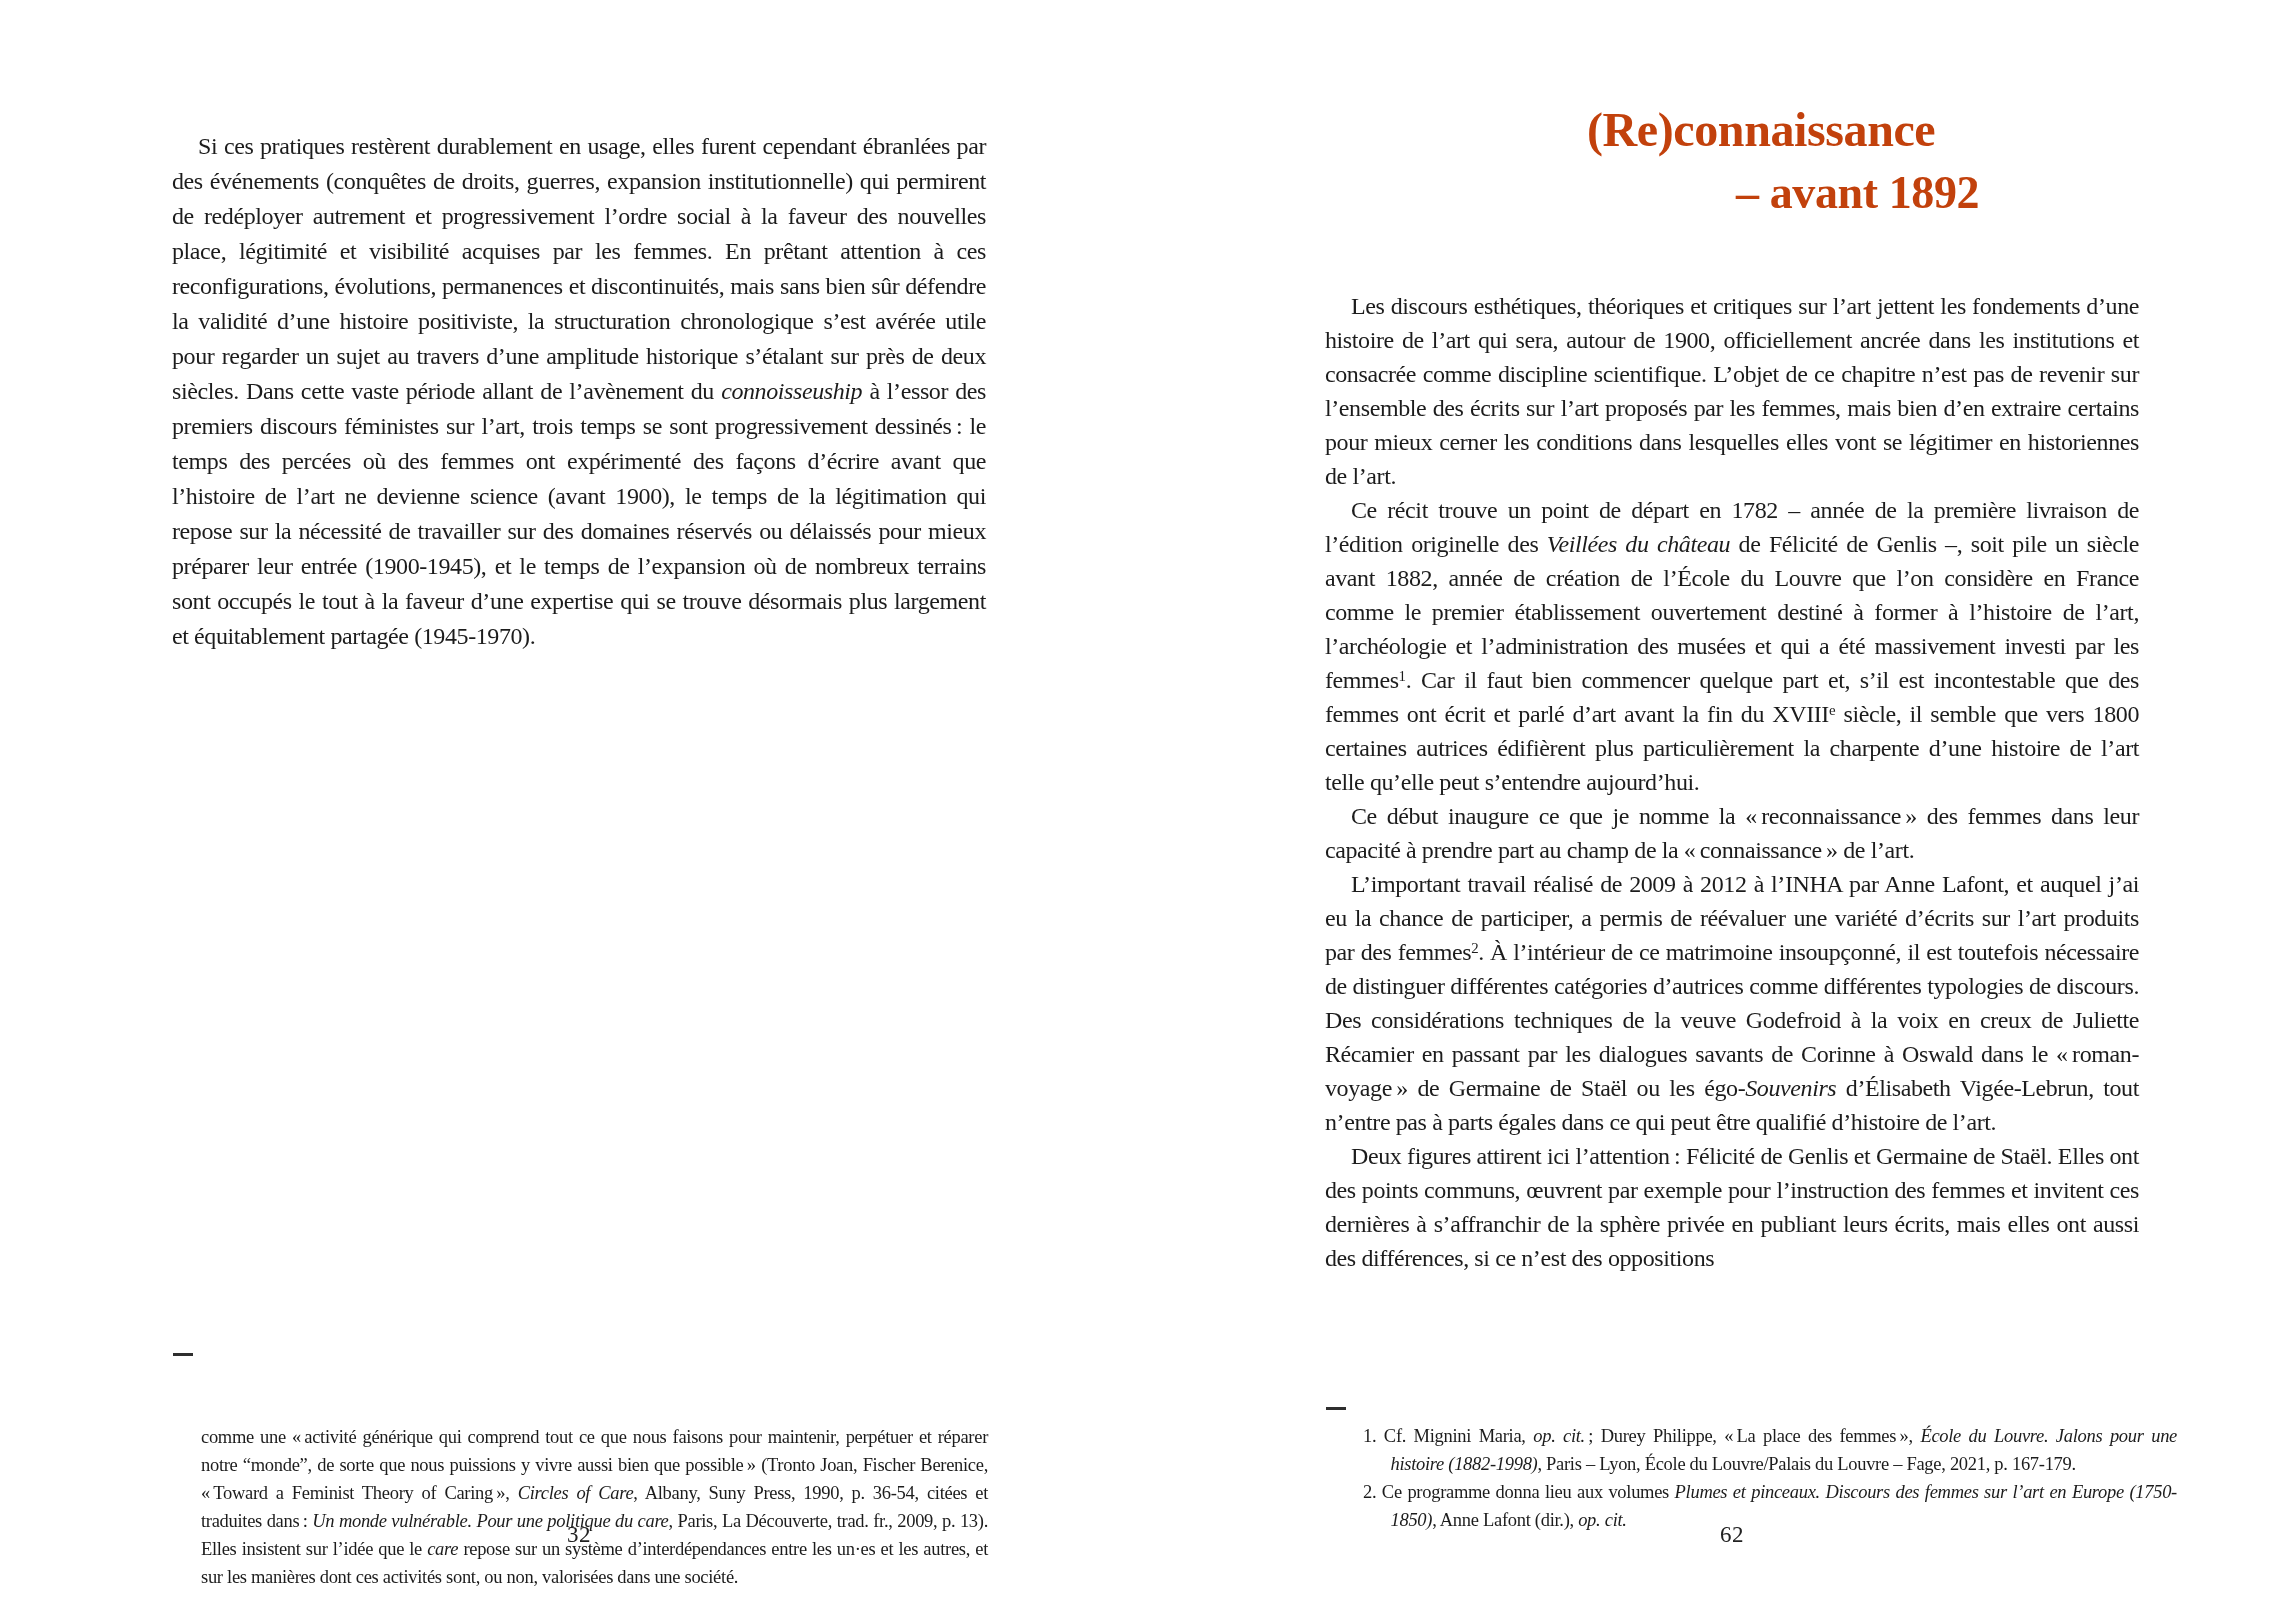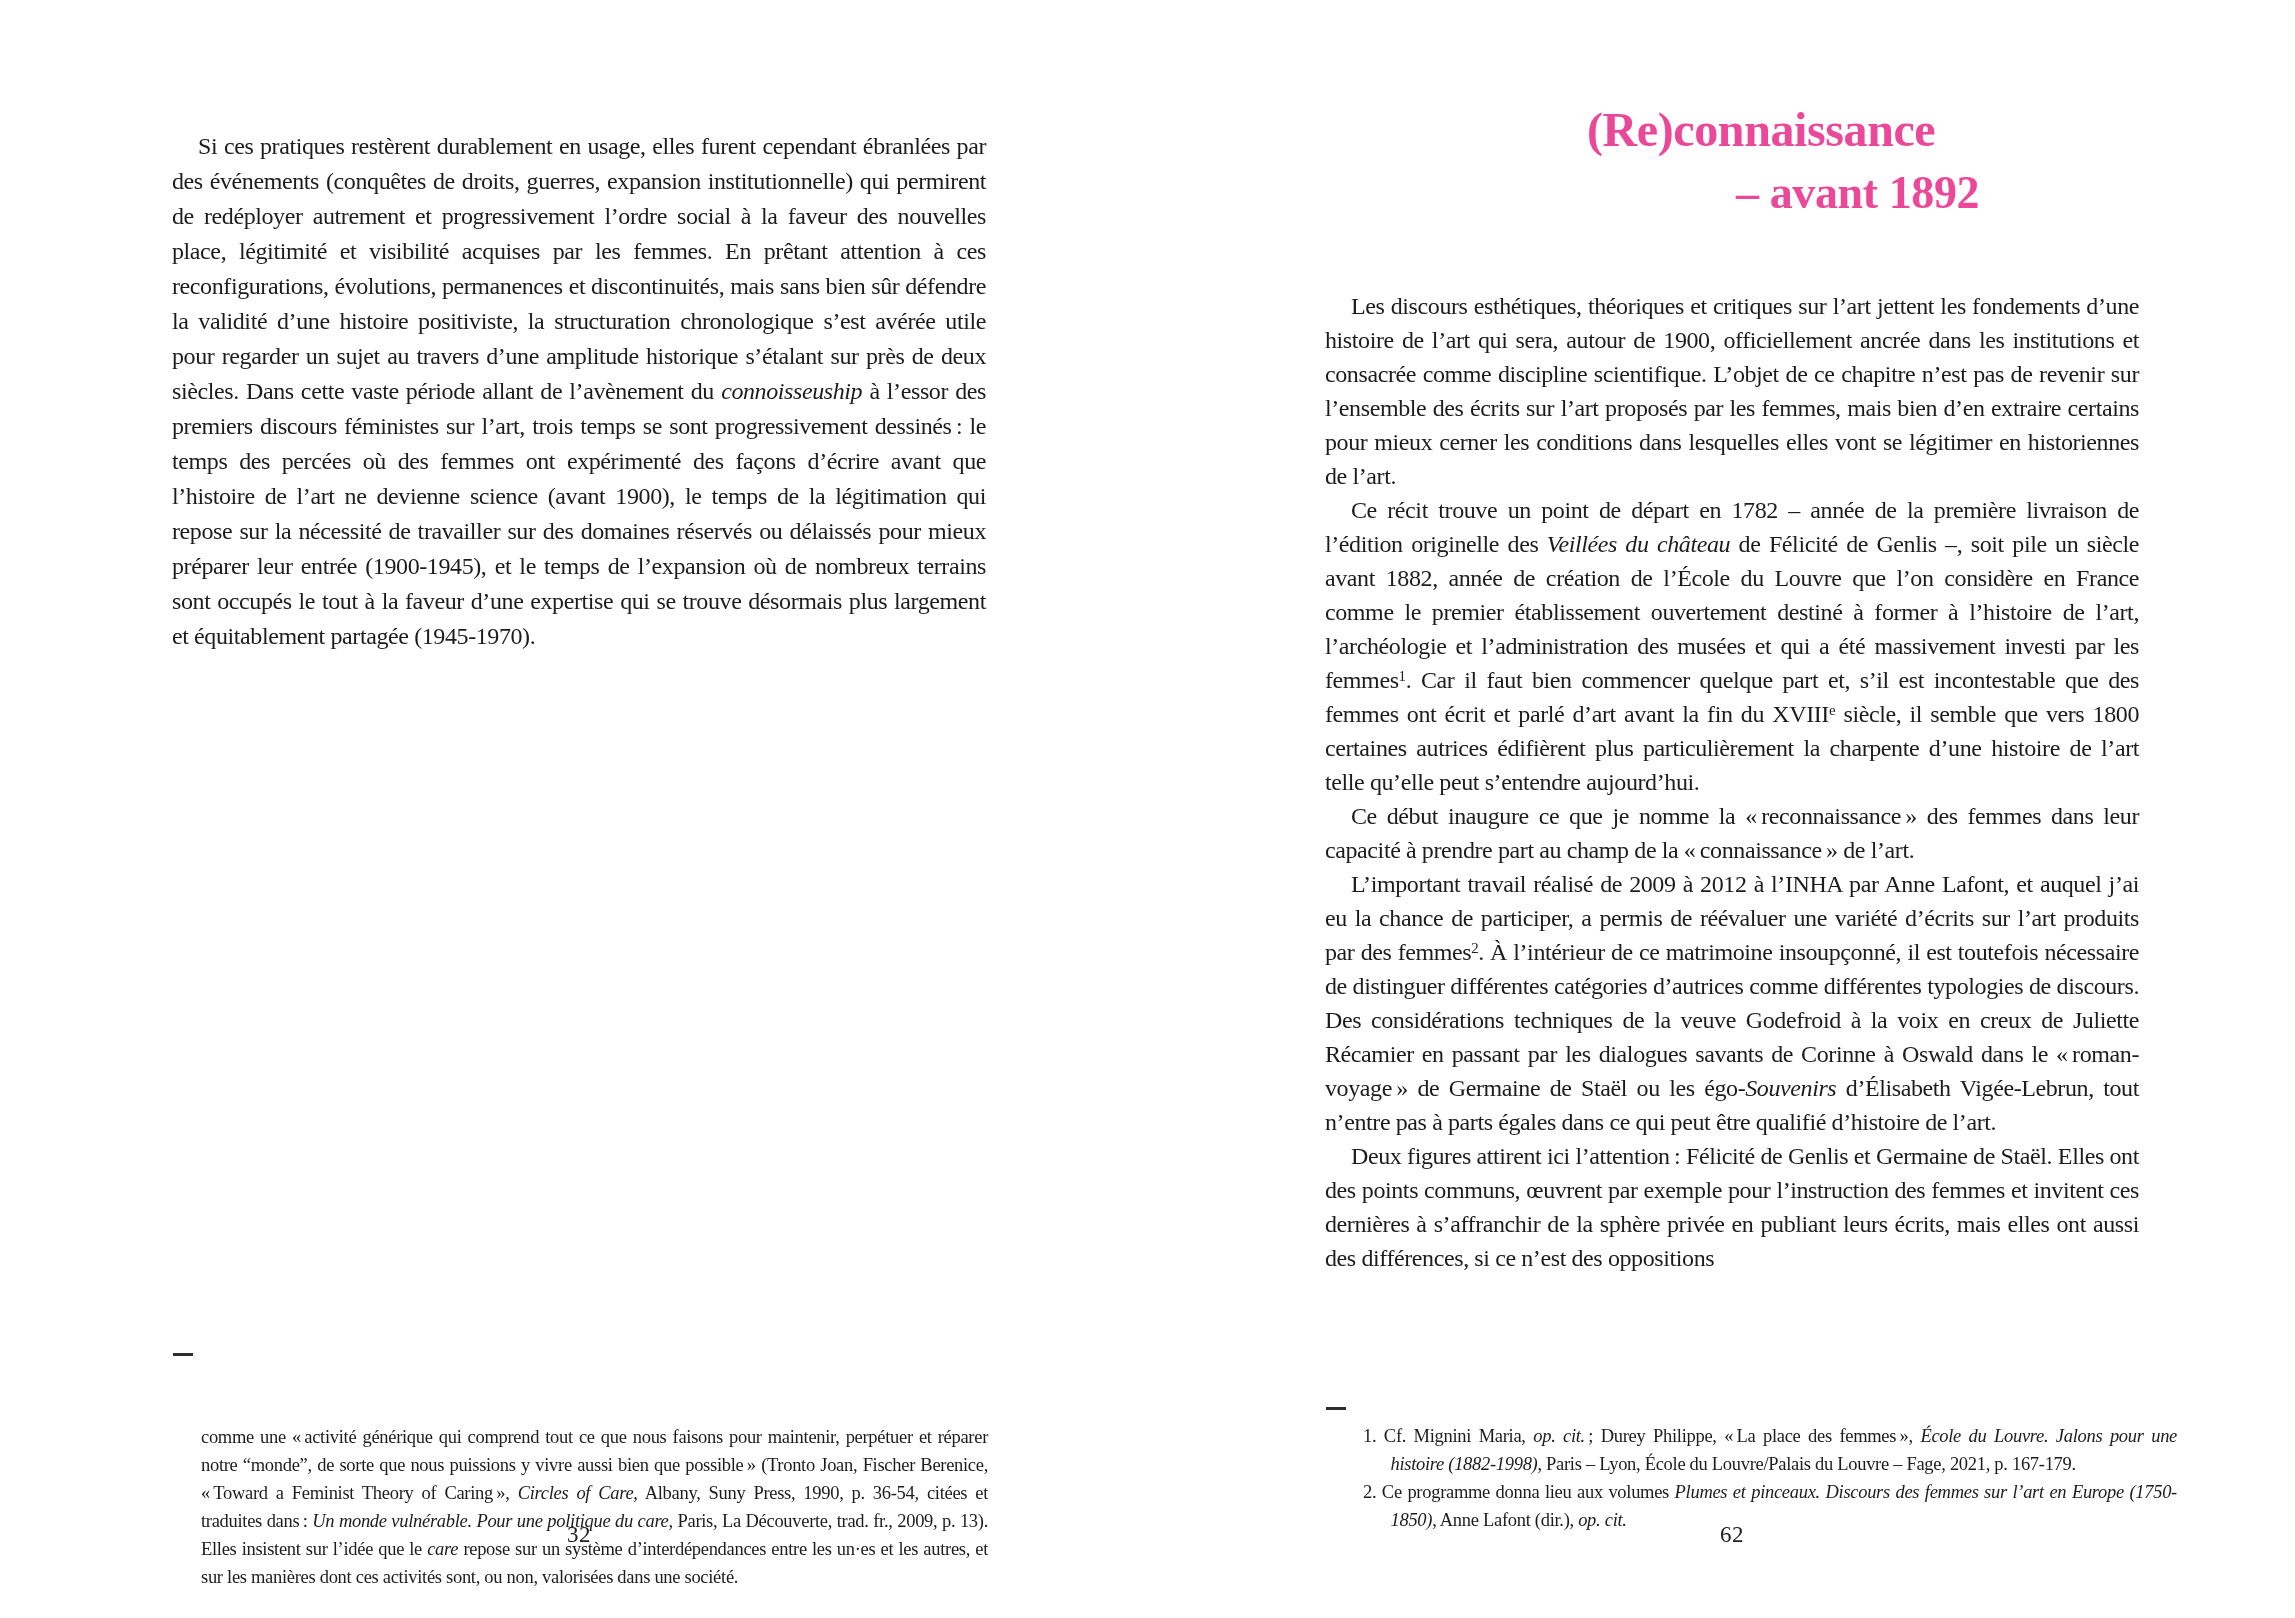--- a/index.html
+++ b/index.html
@@ -43,21 +43,21 @@
     margin: 0;
     hyphens: auto;
   }
   .fn-left {
     position: absolute; left: 201px; top: 1423px; width: 787px;
   }
 
   
   .chapter-title {
     position: absolute; left: 1325px; top: 102px; width: 814px;
-    margin: 0; font-weight: bold; color: #ec4899;
+    margin: 0; font-weight: bold; color: #c2410c;
   }
   .title-line1 {
     display: block; font-size: 48px; line-height: 55px;
     margin-left: 262px; letter-spacing: -0.4px; white-space: nowrap;
   }
   .title-line2 {
     display: block; font-size: 46px; line-height: 52px;
     margin-left: 411px; margin-top: 10.3px; letter-spacing: -0.4px; white-space: nowrap;
   }
   .body-col {

